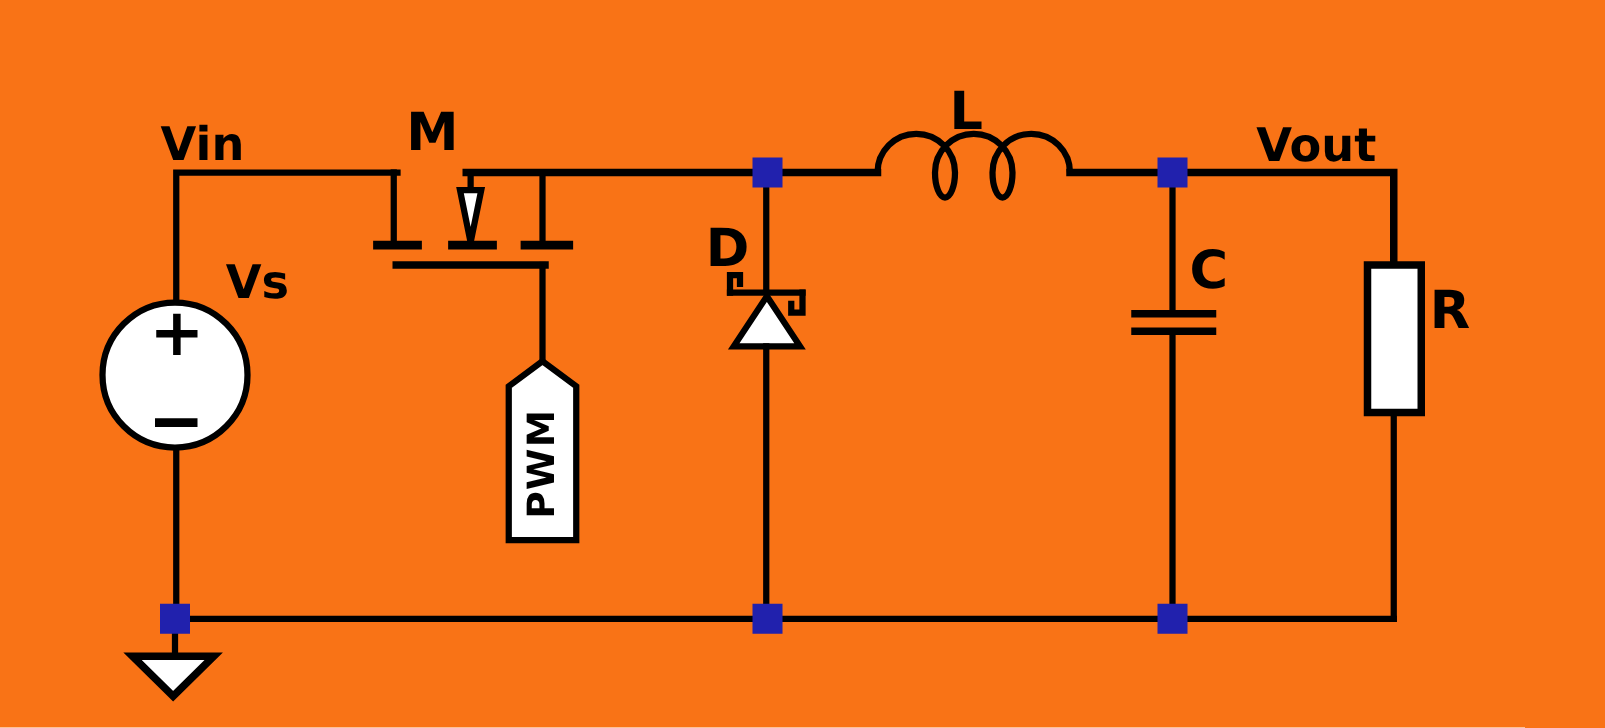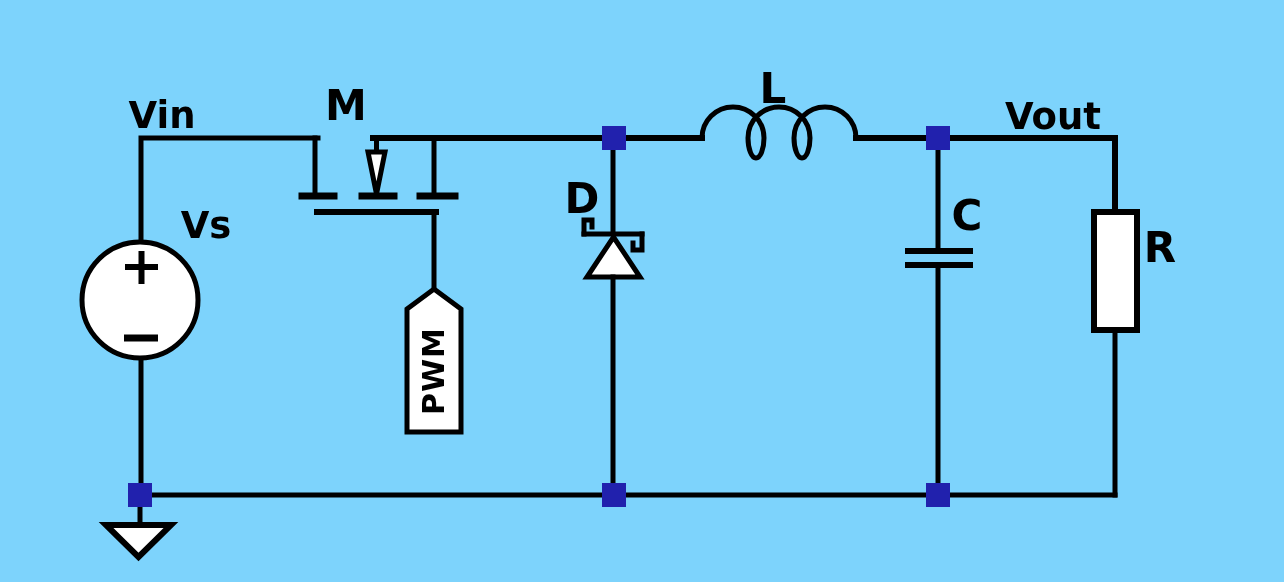--- a/index.html
+++ b/index.html
@@ -4,21 +4,21 @@
 <style>
   html, body {
     margin: 0;
     padding: 0;
     background: #ffffff;
   }
   .stage {
     position: relative;
     width: 1284px;
     height: 582px;
-    background: #7dd3fc;
+    background: #f97316;
     overflow: hidden;
   }
   svg.schematic {
     display: block;
     width: 1284px;
     height: 582px;
   }
   svg.schematic text {
     font-family: "DejaVu Sans", "Liberation Sans", sans-serif;
     font-weight: bold;

